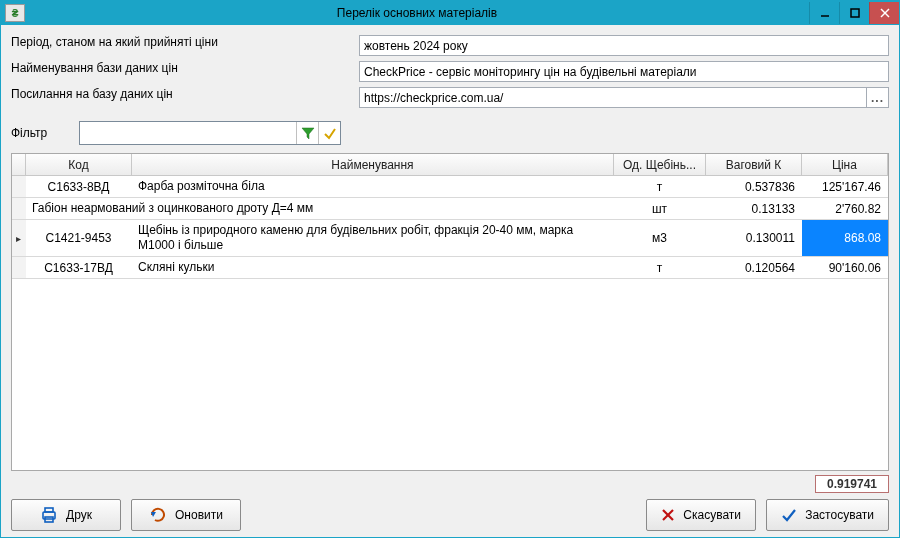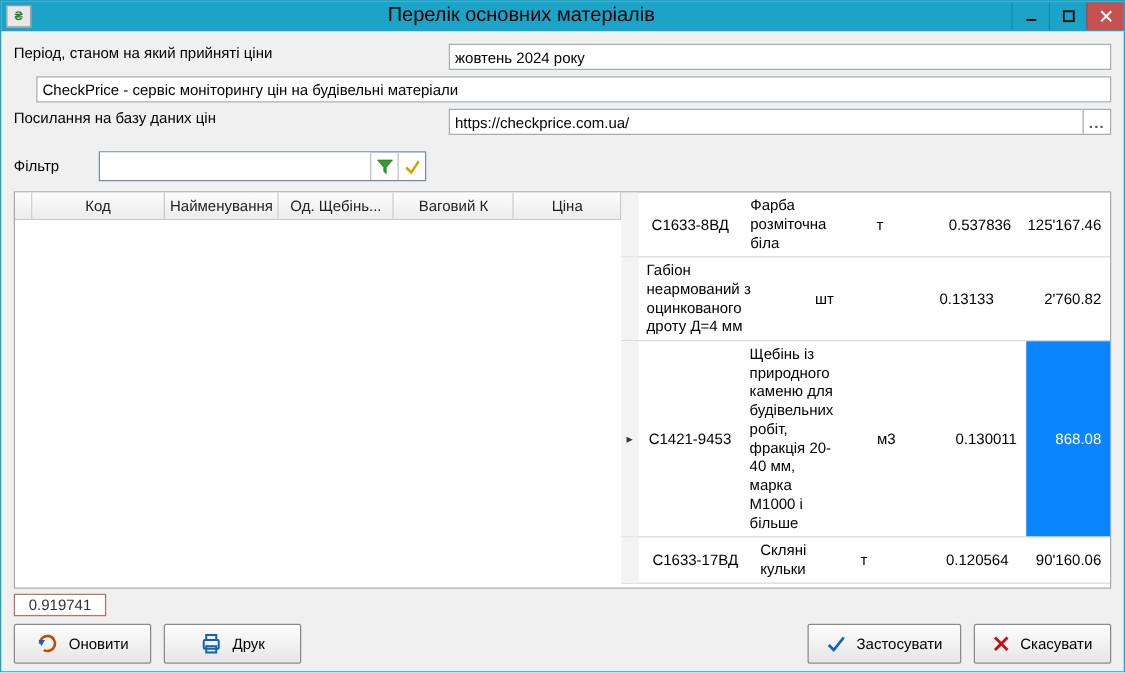--- a/index.html
+++ b/index.html
@@ -1,51 +1,51 @@
 <!DOCTYPE html>
 <html><head>
 <meta charset="utf-8">
 <style>
   * { box-sizing: border-box; }
   html, body { margin:0; padding:0; font-family: "Segoe UI", Tahoma, sans-serif; font-size:12px; color:#000; background:#fff; }
   .window { width:900px; height:538px; border:1px solid #1ba4c7; display:flex; flex-direction:column; background:#f0f0f0; position:relative; }
   .titlebar { height:24px; background:#1ba4c7; display:flex; align-items:center; color:#000; }
   .titlebar .icon-box { width:20px; height:18px; margin-left:4px; background:#e8e8e8; border:1px solid #9a9a9a; display:flex; align-items:center; justify-content:center; font-size:10px; color:#2a7d2a; font-weight:bold; }
-  .titlebar .title { flex:1; text-align:center; font-size:16px; }
+  .titlebar .title { flex:1; text-align:center; font-size:12px; }
   .titlebar .winbtn { width:30px; height:22px; display:flex; align-items:center; justify-content:center; border-left:1px solid rgba(0,0,0,0.15); cursor:pointer;}
   .titlebar .winbtn.close { background:#c75050; color:#fff; }
   .titlebar svg { display:block; }
   .content { flex:1; padding:10px 10px 6px 10px; display:flex; flex-direction:column; gap:0; }
   .form-row { display:flex; align-items:flex-start; margin-bottom:4px; height:22px; }
   .form-row .label { width:330px; }
   .form-row .field { flex:1;padding-left:18px; }
   .textbox { width:100%; height:21px; border:1px solid #a5acb5; background:#fff; padding:2px 4px; font:inherit; }
   .linkbox { display:flex; }
   .linkbox .textbox { border-right:none; }
   .linkbox .more { width:24px; height:21px; border:1px solid #a5acb5; background:#fff; display:flex; align-items:center; justify-content:center; cursor:pointer; color:#555; font-weight:bold; letter-spacing:1px;}
   .filter-row { display:flex; align-items:center; margin:8px 0 8px 0; }
   .filter-row .label { width:68px; }
   .filter-input-wrap { display:flex; align-items:center; border:1px solid #7a8a99; background:#fff; height:24px; }
   .filter-input { border:none; width:216px; height:22px; padding:2px 4px; font:inherit; outline:none; }
   .filter-btn { width:22px; height:22px; display:flex; align-items:center; justify-content:center; border-left:1px solid #c0c0c0; cursor:pointer;}
-  .grid-wrap { flex:1; border:1px solid #a9a9a9; background:#fff; display:flex; flex-direction:row; overflow:hidden; }
+  .grid-wrap { flex:1; border:1px solid #a9a9a9; background:#fff; display:flex; flex-direction:column; overflow:hidden; }
   .grid-head { display:flex; background:#f3f3f3; border-bottom:1px solid #c8c8c8; height:22px; }
   .grid-head .hcell { border-right:1px solid #c8c8c8; display:flex; align-items:center; justify-content:center; padding:0 4px; color:#222; background:linear-gradient(#fdfdfd,#ececec);}
   .grid-body { flex:1; overflow:auto; position:relative; }
   .grid-row { display:flex; border-bottom:1px solid #d9d9d9; min-height:20px; align-items:stretch; }
   .grid-row .cell { border-right:1px solid transparent; padding:2px 6px; display:flex; align-items:center; }
   .col-ind { width:14px; min-width:14px; justify-content:center; border-right:1px solid #d9d9d9; background:#f3f3f3;}
   .col-code { width:106px; justify-content:center;}
   .col-name { flex:1; }
   .col-unit { width:92px; justify-content:center;}
   .col-weight { width:96px; justify-content:flex-end;}
   .col-price { width:86px; justify-content:flex-end;}
   .grid-row.selected .cell.col-price { background:#0a84ff; color:#ffffff; }
   .grid-row.selected .col-ind::before { content:"▸"; font-size:10px; color:#333;}
-  .footer-total { display:flex; justify-content:flex-start; margin-top:4px; }
+  .footer-total { display:flex; justify-content:flex-end; margin-top:4px;font-weight:bold; }
   .footer-total .box { border:1px solid #b87070; background:#fff; padding:1px 10px; min-width:74px; text-align:center; color:#333;}
   .button-bar { display:flex; gap:10px; margin-top:6px; }
   .button-bar .spacer { flex:1; }
   .btn { height:32px; min-width:110px; border:1px solid #8a8a8a; background:linear-gradient(#fdfdfd,#e6e6e6); display:flex; align-items:center; justify-content:center; gap:8px; padding:0 14px; cursor:pointer; border-radius:2px;}
   .grid-head .col-ind { background:linear-gradient(#fdfdfd,#ececec); }
   .col-name.cell { white-space:normal; line-height:1.25; padding-top:3px; padding-bottom:3px;}
 </style>
 </head>
 <body>
 
@@ -72,20 +72,21 @@
     </div>
   </div>
 
   <div class="content">
 
     <div class="form-row">
       <div class="label">Період, станом на який прийняті ціни</div>
       <div class="field"><input class="textbox" value="жовтень 2024 року" style=""></div>
     </div>
     <div class="form-row">
+      <div class="label">Найменування бази даних цін</div>
       <div class="field"><input class="textbox" value="CheckPrice - сервіс моніторингу цін на будівельні матеріали" style=""></div>
     </div>
     <div class="form-row">
       <div class="label">Посилання на базу даних цін</div>
       <div class="field linkbox">
         <input class="textbox" value="https://checkprice.com.ua/" style="">
         <div class="more">...</div>
       </div>
     </div>
 
@@ -150,43 +151,43 @@
         </div>
     </div>
 
     <div class="footer-total">
       <div class="box">0.919741</div>
     </div>
 
     <div class="button-bar">
       <div class="btn">
         <svg width="18" height="18">
-          <path d="M3 9 A6 6 0 1 1 6 14" fill="none" stroke="#c04a00" stroke-width="2"></path>
-          <polygon points="2,6 7,6 4,11" fill="#1060c0"></polygon>
-        </svg>
-        <span>Оновити</span>
-      </div>
-      <div class="btn">
-        <svg width="18" height="18">
           <rect x="3" y="6" width="12" height="7" rx="1" fill="none" stroke="#1060c0" stroke-width="1.6"></rect>
           <rect x="5" y="2" width="8" height="4" fill="none" stroke="#1060c0" stroke-width="1.6"></rect>
           <rect x="5" y="11" width="8" height="5" fill="none" stroke="#1060c0" stroke-width="1.6"></rect>
         </svg>
         <span>Друк</span>
       </div>
+      <div class="btn">
+        <svg width="18" height="18">
+          <path d="M3 9 A6 6 0 1 1 6 14" fill="none" stroke="#c04a00" stroke-width="2"></path>
+          <polygon points="2,6 7,6 4,11" fill="#1060c0"></polygon>
+        </svg>
+        <span>Оновити</span>
+      </div>
       <div class="spacer"></div>
-      <div class="btn">
-        <svg width="16" height="16">
-            <polyline points="2,9 6,13 14,3" fill="none" stroke="#1060c0" stroke-width="2.2"></polyline>
-          </svg>
-        <span>Застосувати</span>
-      </div>
       <div class="btn">
         <svg width="14" height="14">
             <line x1="2" y1="2" x2="12" y2="12" stroke="#c01010" stroke-width="2.2"></line>
             <line x1="12" y1="2" x2="2" y2="12" stroke="#c01010" stroke-width="2.2"></line>
           </svg>
         <span>Скасувати</span>
       </div>
+      <div class="btn">
+        <svg width="16" height="16">
+            <polyline points="2,9 6,13 14,3" fill="none" stroke="#1060c0" stroke-width="2.2"></polyline>
+          </svg>
+        <span>Застосувати</span>
+      </div>
     </div>
 
   </div>
 </div>
 
 </body></html>

